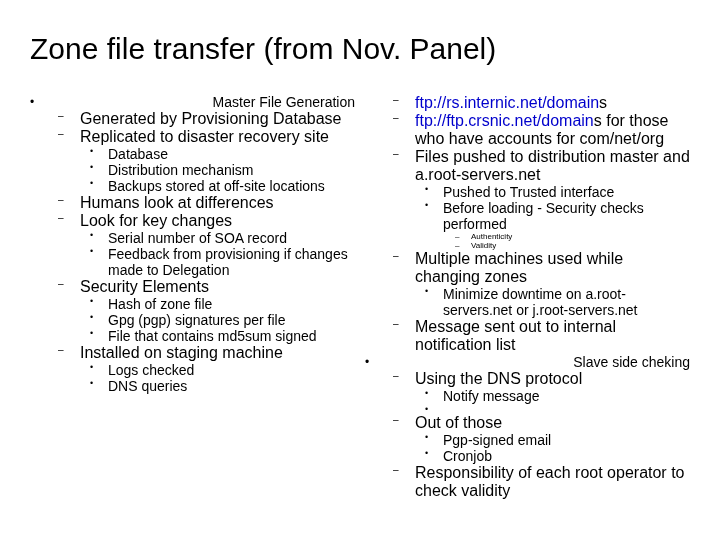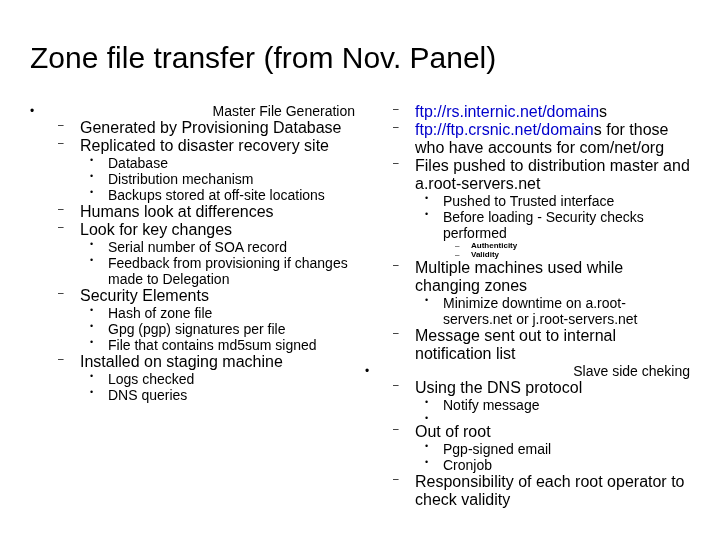--- a/index.html
+++ b/index.html
@@ -9,21 +9,21 @@
     height: 540px;
     background: #fff;
     font-family: Arial, Helvetica, sans-serif;
     color: #000;
     overflow: hidden;
   }
   .slide {
     width: 720px;
     height: 473px;
     box-sizing: border-box;
-    padding: 41px 30px 20px 30px;
+    padding: 32px 30px 20px 30px;
   }
   .title {
     font-size: 30px;
     font-weight: 400;
     margin: 0 0 28px 0;
     white-space: nowrap;
   }
   .cols {
     display: flex;
     gap: 10px;
@@ -33,21 +33,21 @@
   .l1-bullet { width: 28px; font-size: 12px; text-align: left; padding-top: 1px; }
   .l1-text { font-size: 14px; flex: 1; text-align: right; }
   .l2-row { display: flex; padding-left: 28px; }
   .l2-bullet { width: 22px; font-size: 10px; text-align: left; padding-top: 0; }
   .l2-text { font-size: 16px; flex: 1; }
   .l3-row { display: flex; padding-left: 60px; }
   .l3-bullet { width: 18px; font-size: 9px; text-align: left; padding-top: 0; }
   .l3-text { font-size: 14px; flex: 1; }
   .l4-row { display: flex; padding-left: 90px; }
   .l4-bullet { width: 16px; font-size: 8px; text-align: left; padding-top: 0; }
-  .l4-text { font-size: 8px; flex: 1; font-weight: bold; }
+  .l4-text { font-size: 8px; flex: 1; font-weight: normal; }
   .link { color: #0000cc; }
 </style>
 </head>
 <body>
 
 <div class="slide">
   <h1 class="title">Zone file transfer (from Nov. Panel)</h1>
 
   <div class="cols">
 
@@ -174,21 +174,21 @@
         </div>
       <div class="l3-row">
           <div class="l3-bullet">•</div>
           <div class="l3-text">Notify message</div>
         </div>
       <div class="l3-row">
           <div class="l3-bullet">•</div>
         </div>
       <div class="l2-row">
           <div class="l2-bullet">–</div>
-          <div class="l2-text">Out of root</div>
+          <div class="l2-text">Out of those</div>
         </div>
       <div class="l3-row">
           <div class="l3-bullet">•</div>
           <div class="l3-text">Pgp-signed email</div>
         </div>
       <div class="l3-row">
           <div class="l3-bullet">•</div>
           <div class="l3-text">Cronjob</div>
         </div>
       <div class="l2-row">

